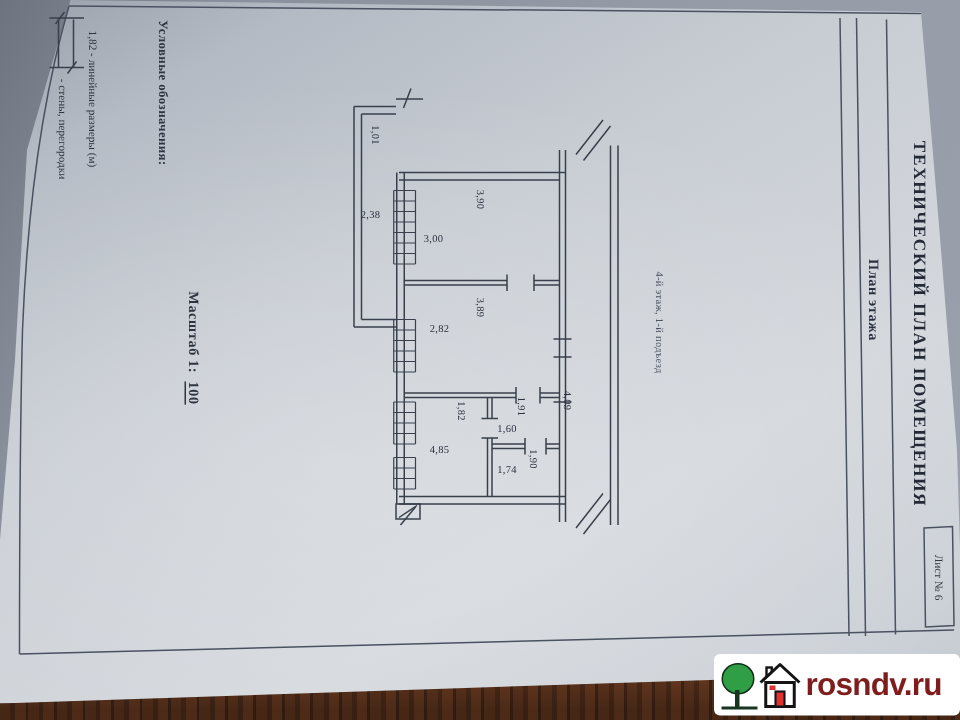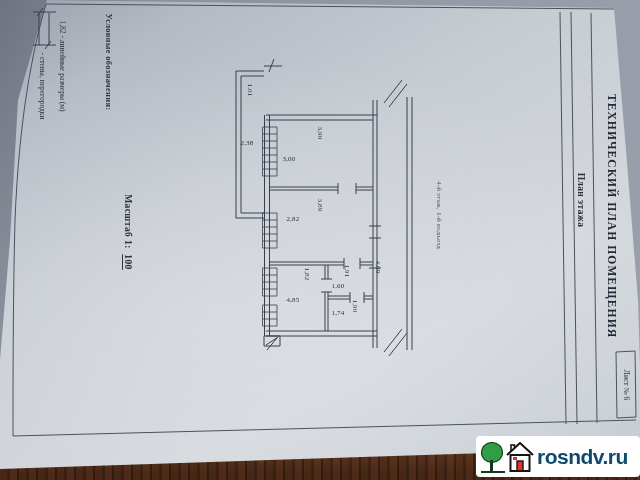--- a/index.html
+++ b/index.html
@@ -34,21 +34,21 @@
   .scale .val{text-decoration:underline;text-underline-offset:2px;}
   .doc-title{font-size:11.5px;font-weight:bold;letter-spacing:1.1px;color:#232a36;}
   .doc-sub{font-size:9.5px;font-weight:bold;letter-spacing:.4px;color:#2a3140;}
   .sheet-no{font-size:7.5px;color:#333a46;}
   .floor-note{font-size:7px;color:#4c5461;letter-spacing:.2px;}
   
   .logo{
     position:absolute;right:0;bottom:3px;width:164px;height:41px;background:#ffffff;
     border-radius:4px;display:flex;align-items:center;padding:0 6px 0 5px;box-sizing:border-box;gap:2px;
   }
-  .logo .txt{font-family:"Liberation Sans", sans-serif;font-weight:bold;font-size:21px;color:#0c4a6e;letter-spacing:-.5px;}
+  .logo .txt{font-family:"Liberation Sans", sans-serif;font-weight:bold;font-size:21px;color:#7f1d1d;letter-spacing:-.5px;}
   .tree{position:relative;width:26px;height:32px;flex:0 0 auto;}
   .tree .crown{position:absolute;left:0;top:1px;width:22px;height:21px;border-radius:50%;background:#2f9e44;border:1.5px solid #11301a;box-sizing:border-box;}
   .tree .trunk{position:absolute;left:9px;top:19px;width:3px;height:12px;background:#17351f;}
   .tree .ground{position:absolute;left:0px;bottom:0px;width:24px;height:2px;background:#17351f;}
   .house{flex:0 0 auto;margin-left:-4px;}
 </style>
 </head>
 <body>
 
 <div id="stage">

